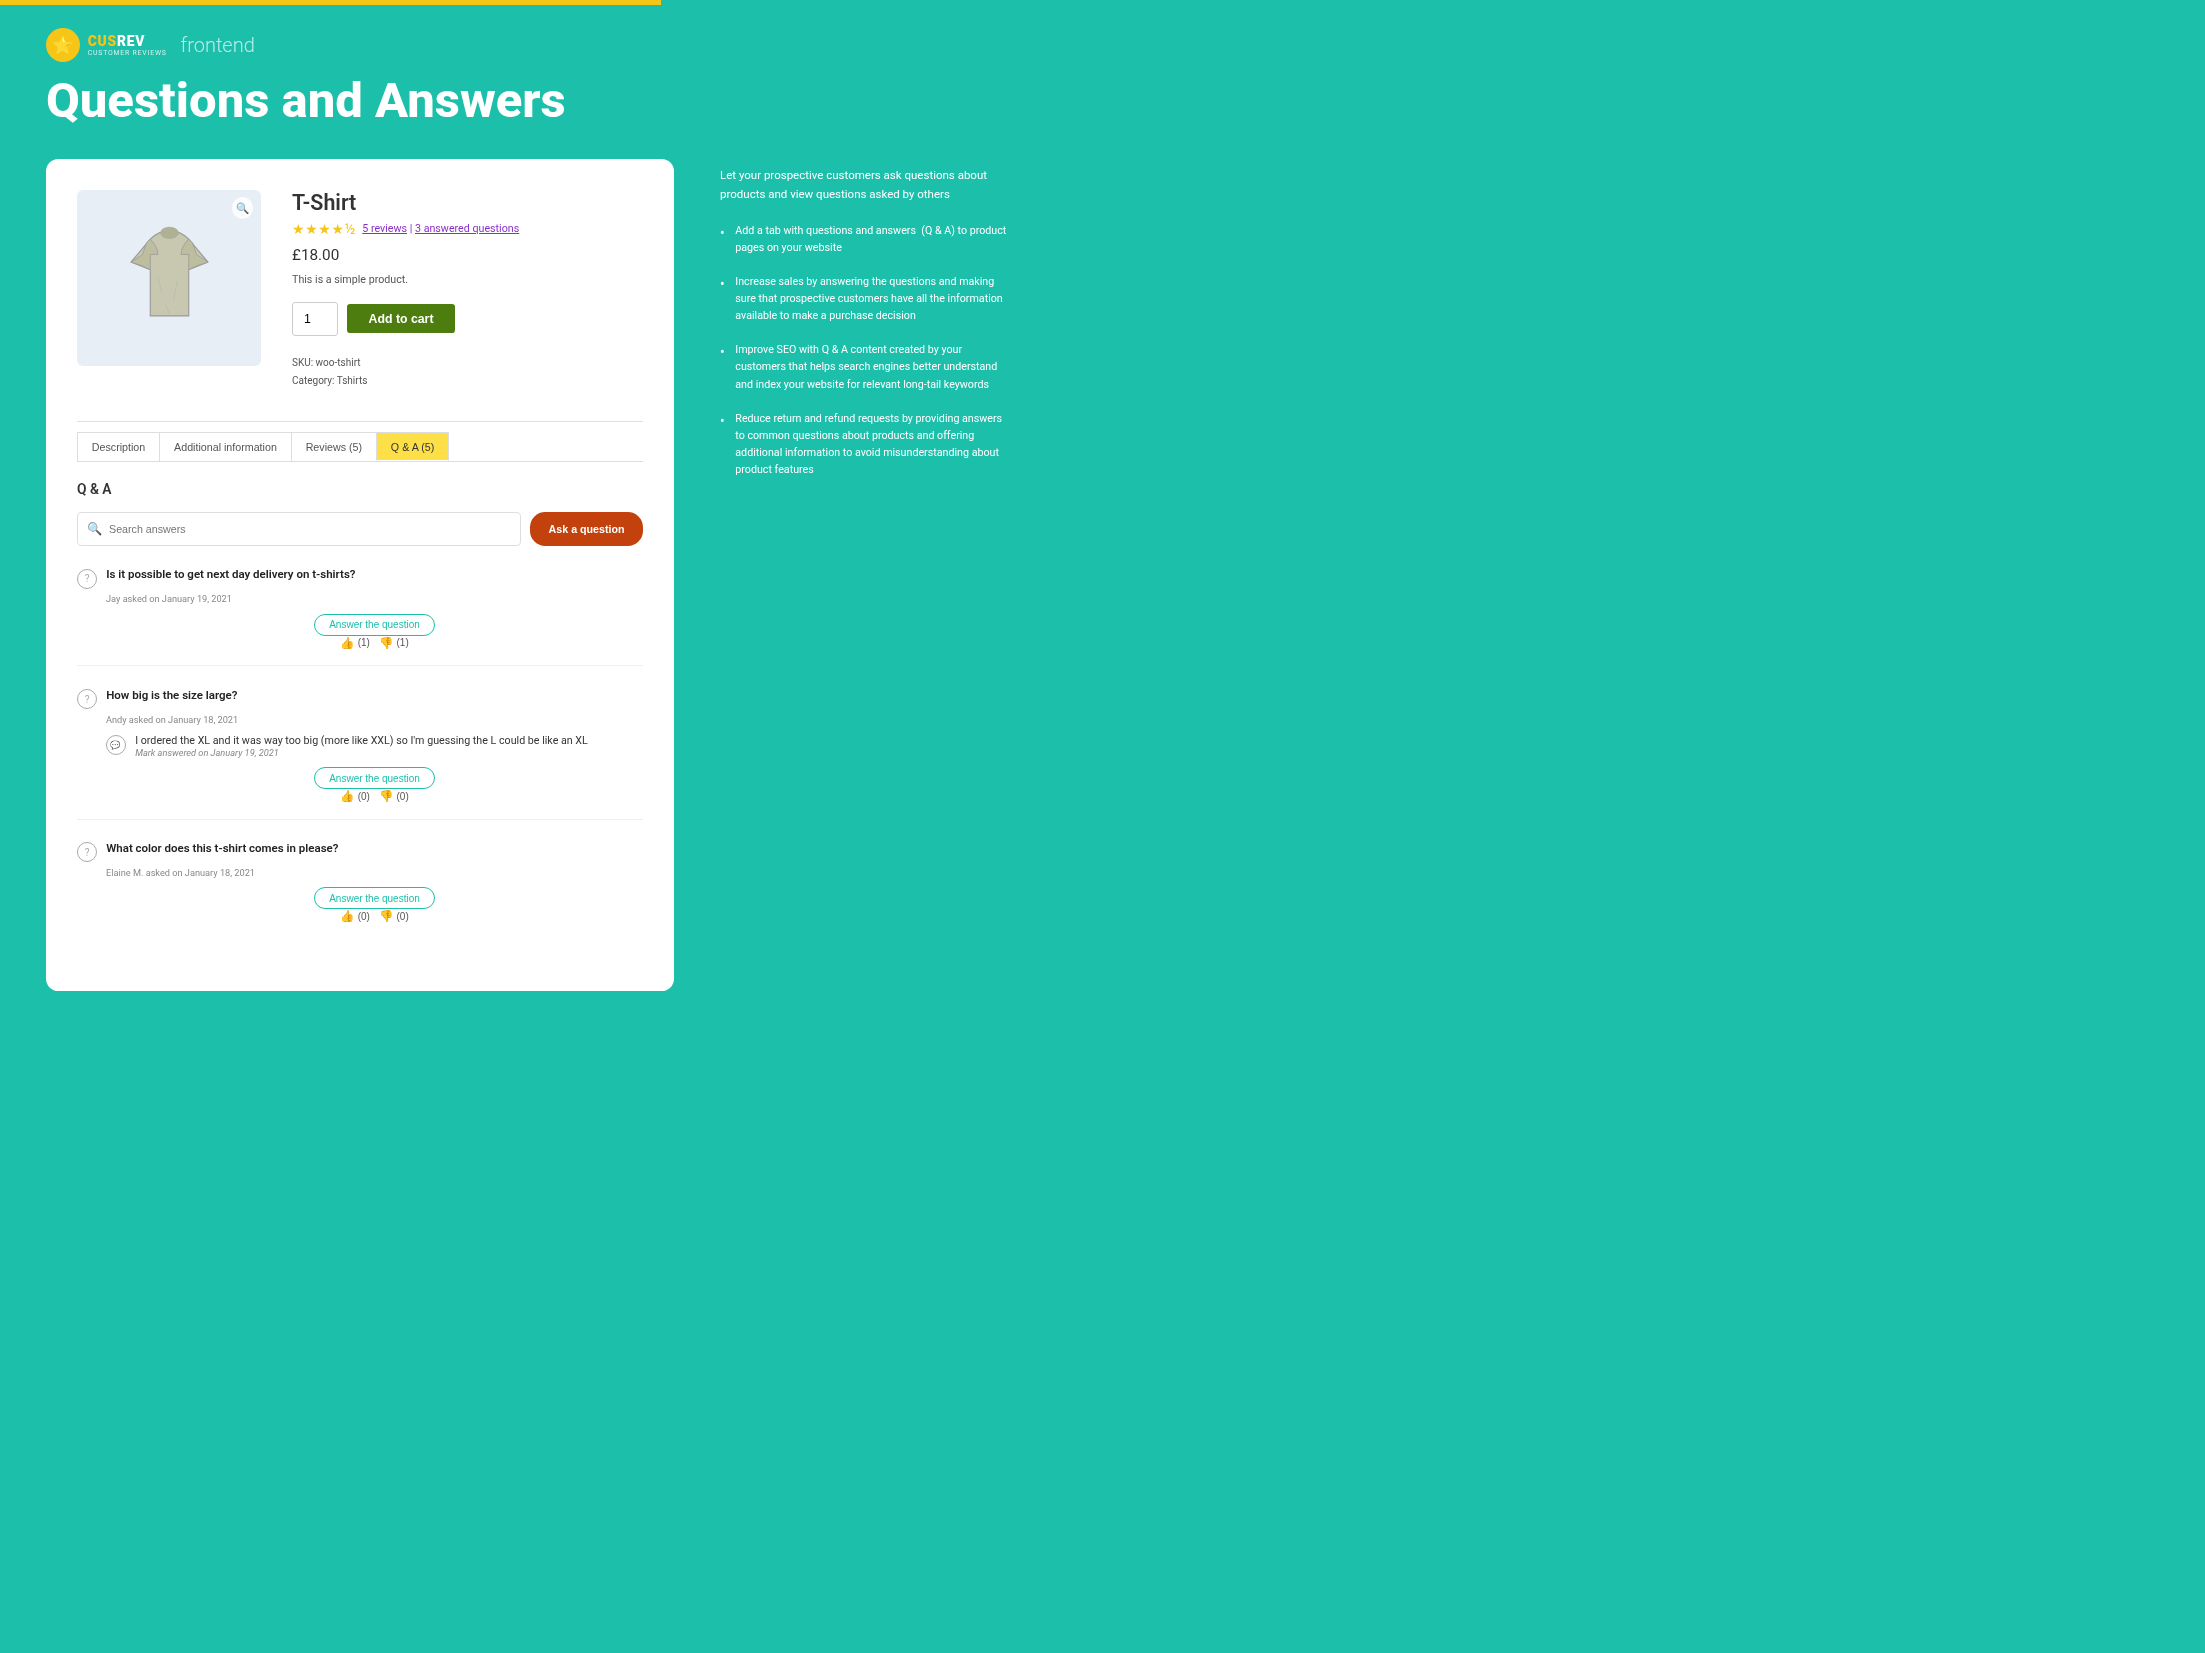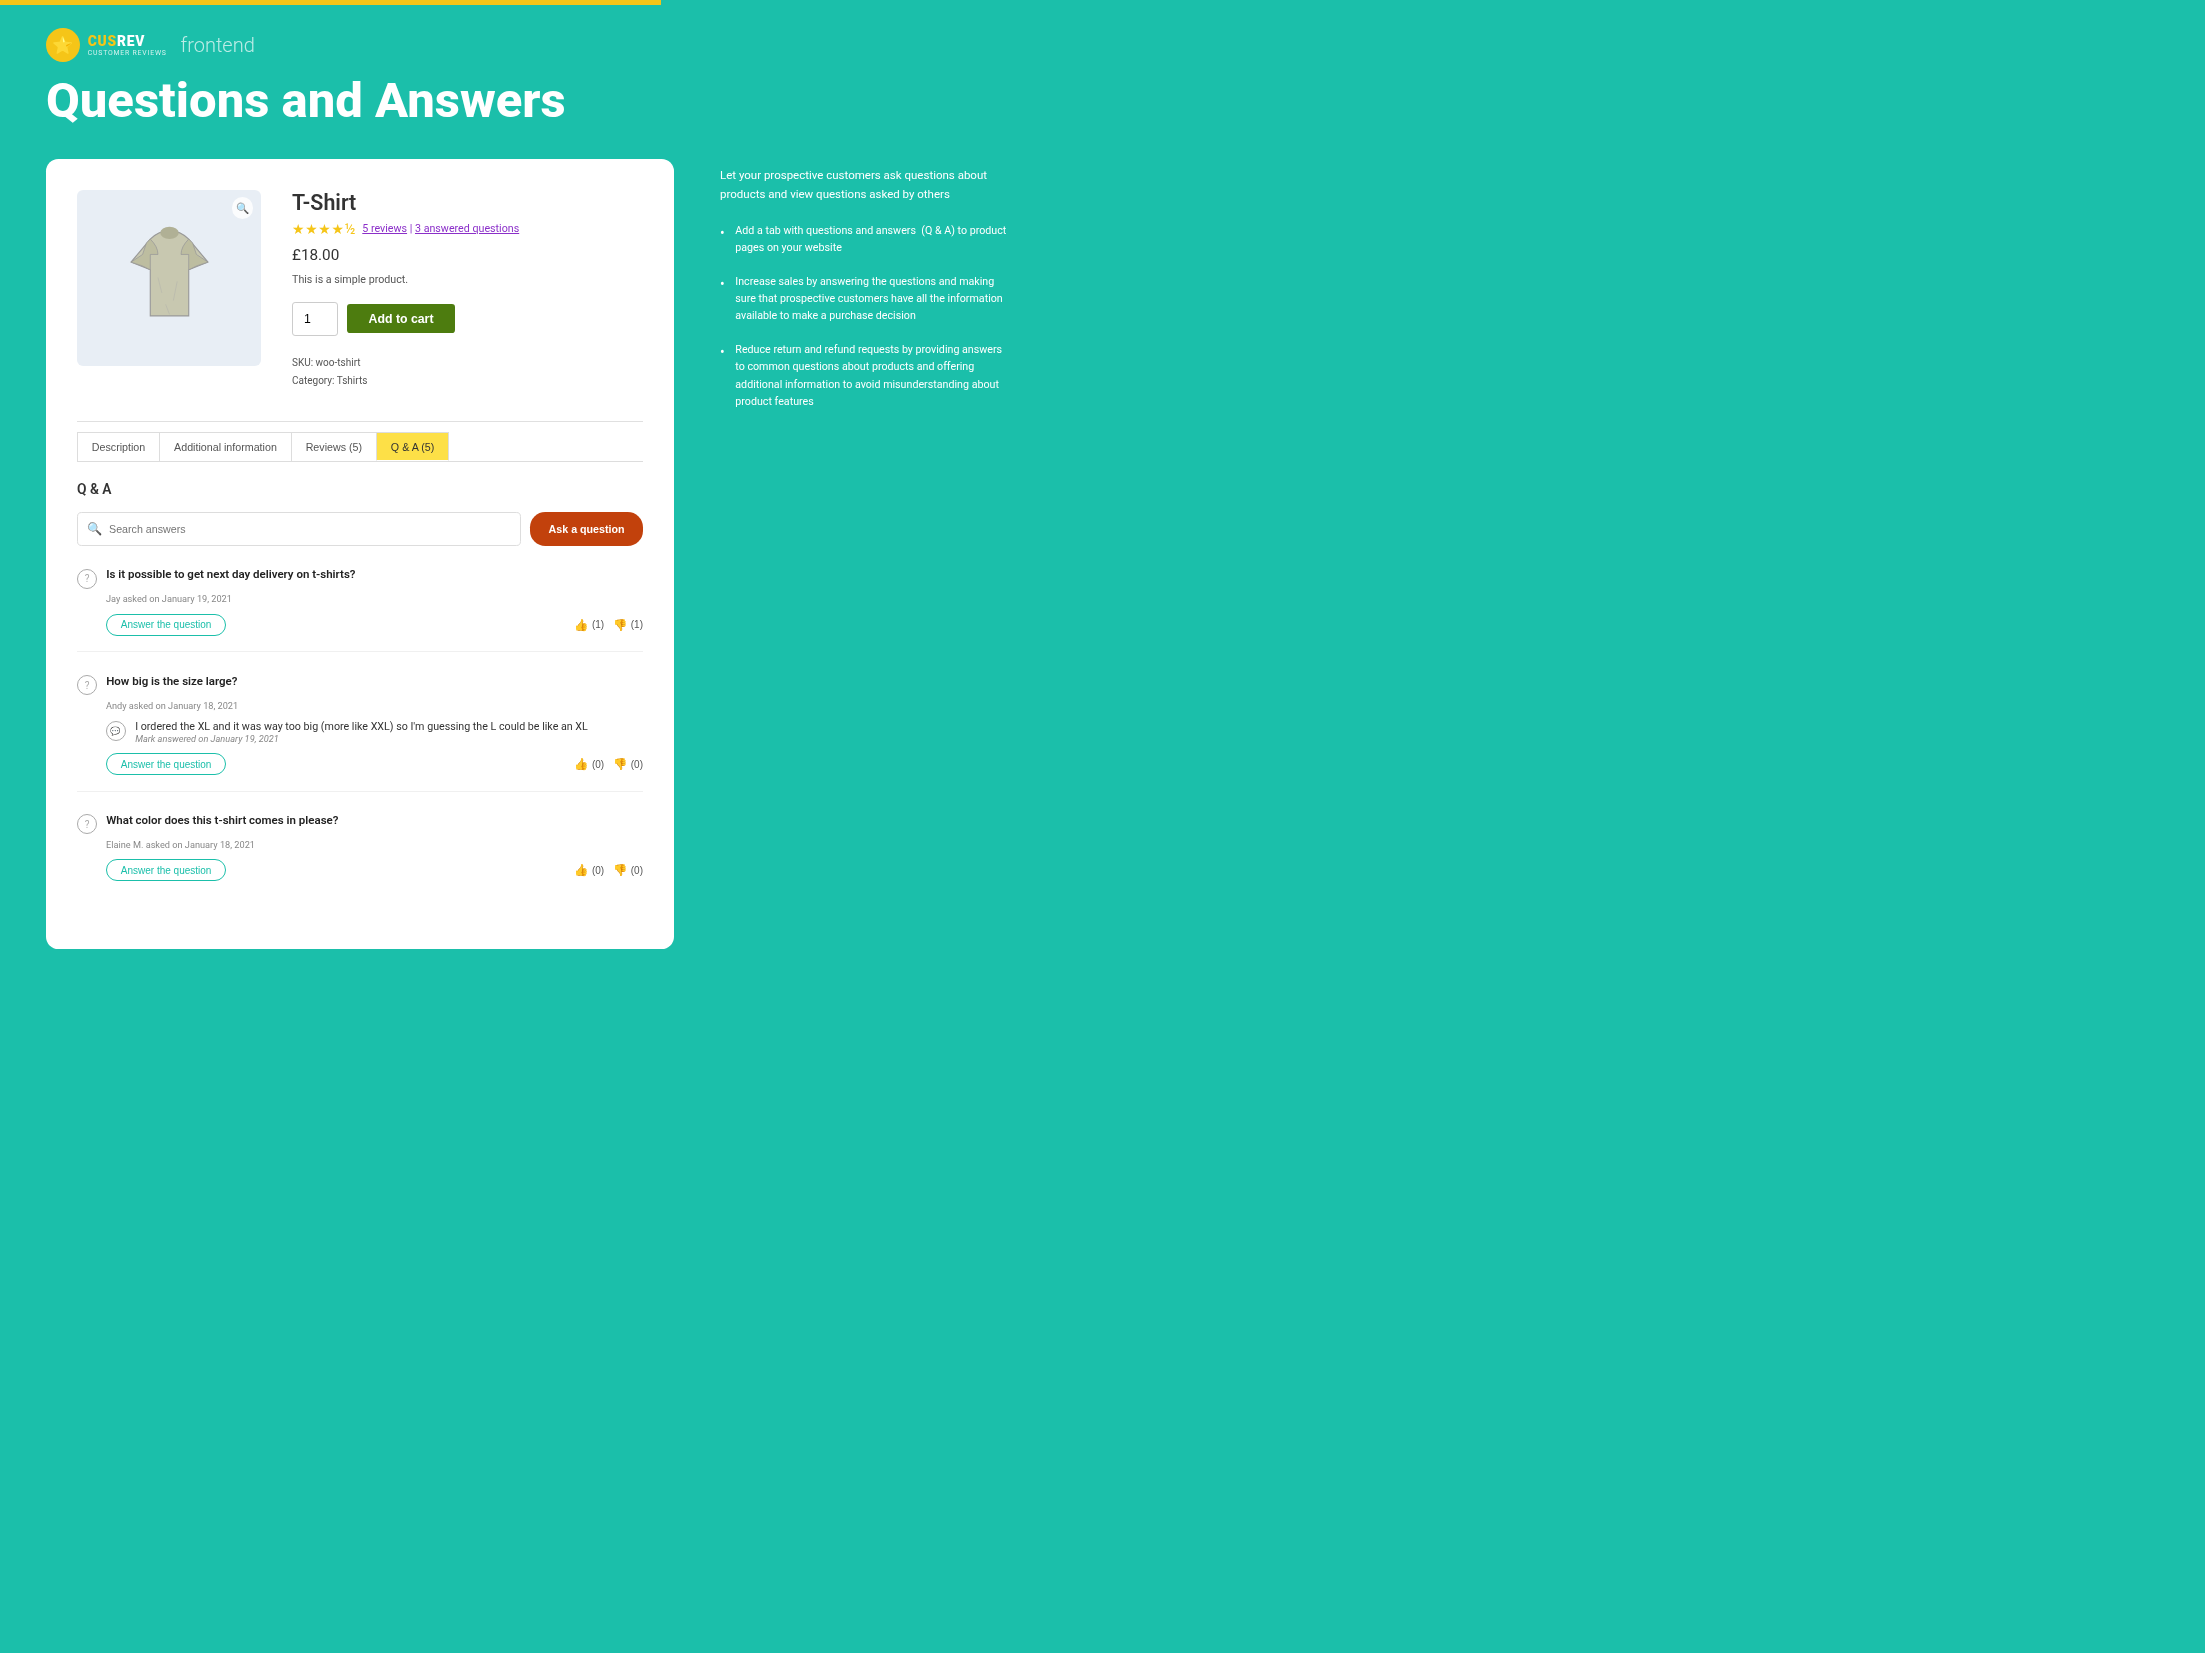--- a/index.html
+++ b/index.html
@@ -365,20 +365,21 @@
       font-size: 9.2px;
       color: #888;
       font-style: italic;
     }
 
     .qa-actions {
       display: flex;
       align-items: center;
       justify-content: space-between;
       margin-left: 29px;
+      flex-direction: column;
     }
 
     .answer-the-question-btn {
       background: white;
       color: #1bbfaa;
       border: 1.1px solid #1bbfaa;
       border-radius: 15.3px;
       padding: 4.6px 13.8px;
       font-size: 10px;
       cursor: pointer;
@@ -606,18 +607,19 @@
 
       </div>
     </div>
   </div>
 
   <div class="sidebar">
     <div class="sidebar-text">Let your prospective customers ask questions about products and view questions asked by others</div>
     <ul class="sidebar-list">
       <li>Add a tab with questions and answers &nbsp;(Q &amp; A) to product pages on your website</li>
       <li>Increase sales by answering the questions and making sure that prospective customers have all the information available to make a purchase decision</li>
+      <li>Improve SEO with Q &amp; A content created by your customers that helps search engines better understand and index your website for relevant long-tail keywords</li>
       <li>Reduce return and refund requests by providing answers to common questions about products and offering additional information to avoid misunderstanding about product features</li>
     </ul>
   </div>
 
 </div>
 
 
 </body></html>

